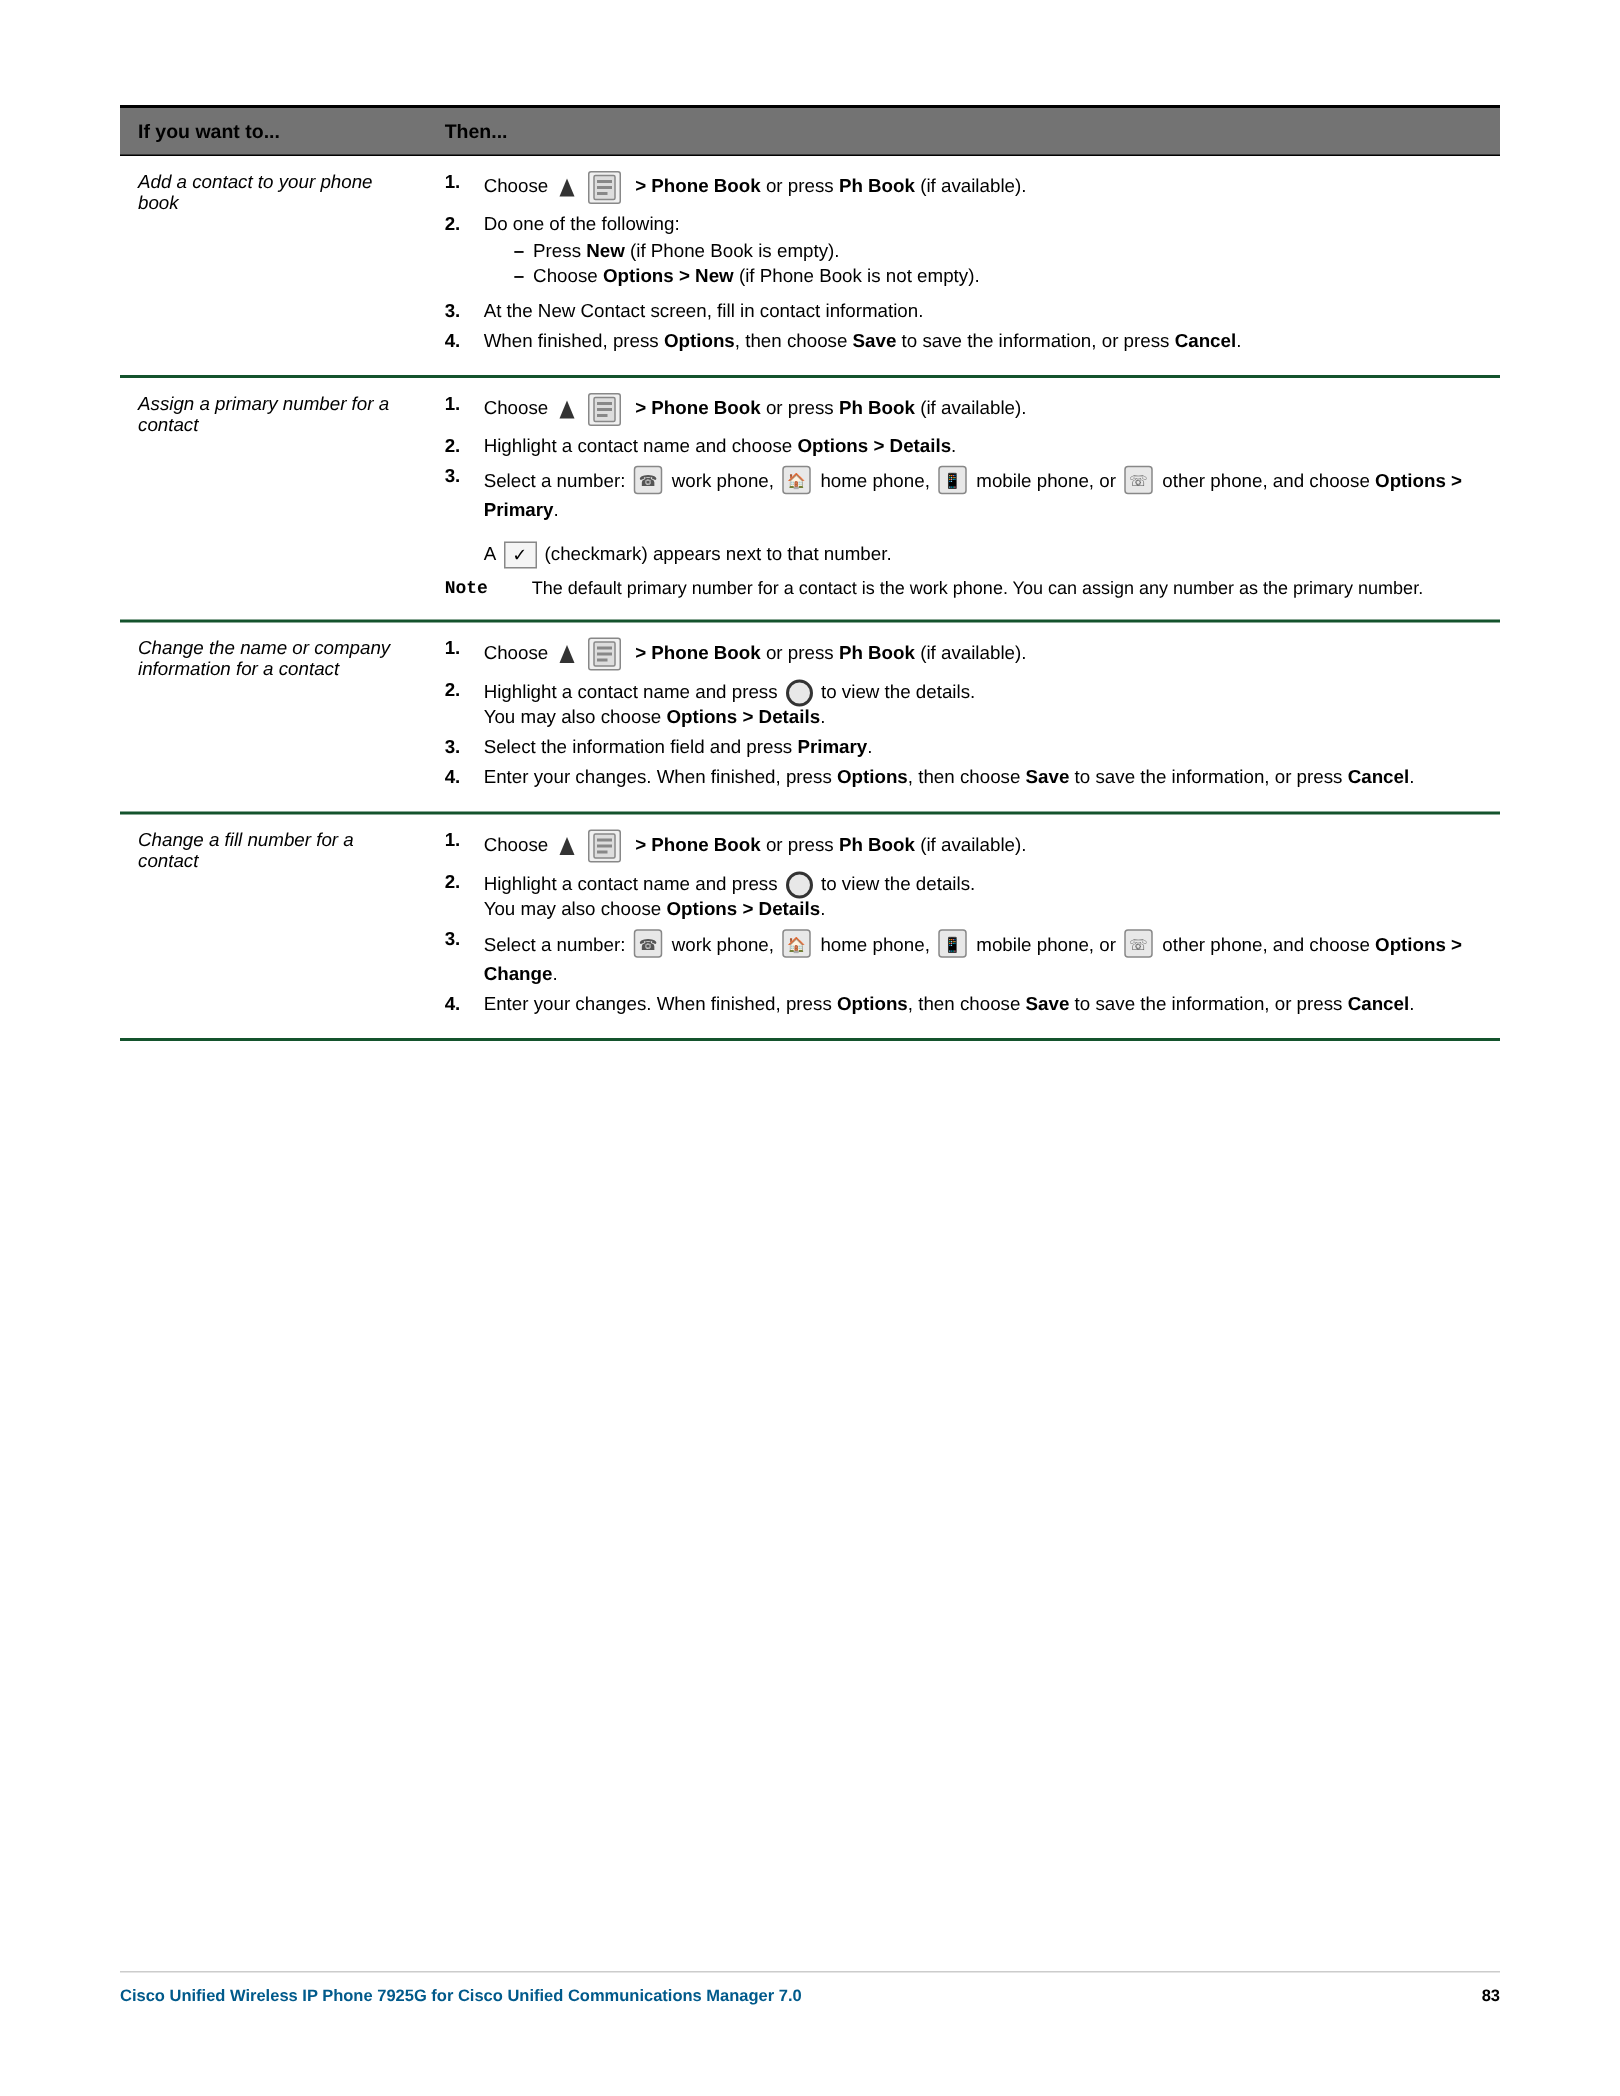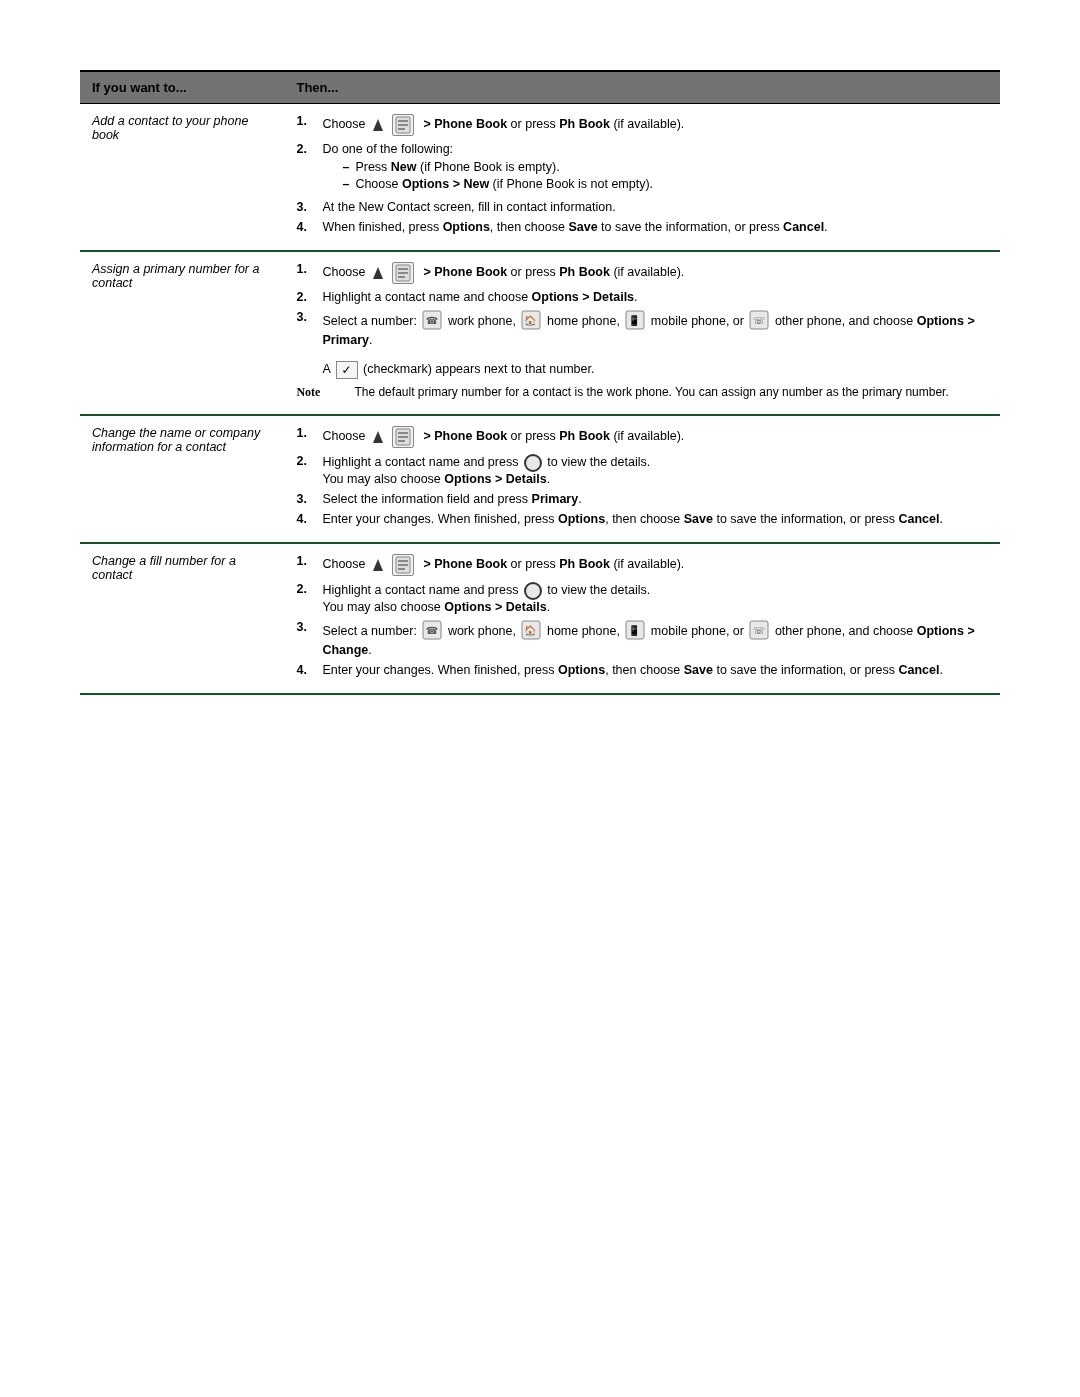--- a/index.html
+++ b/index.html
@@ -109,21 +109,21 @@
     }
 
     .note-row {
       display: flex;
       align-items: flex-start;
       margin-top: 6px;
       margin-bottom: 4px;
     }
 
     .note-label {
-      font-family: Liberation Serif, serif;
+      font-family: Liberation Mono, monospace;
       font-size: 12px;
       font-weight: bold;
       min-width: 50px;
       margin-right: 8px;
     }
 
     .note-text {
       font-family: Arial, sans-serif;
       font-size: 12px;
       flex: 1;
@@ -467,14 +467,18 @@
               <span class="step-num bold">4.</span>
               <span class="step-content">Enter your changes. When finished, press <span class="bold">Options</span>, then choose <span class="bold">Save</span> to save the information, or press <span class="bold">Cancel</span>.</span>
             </li>
           </ol>
         </td>
       </tr>
 
     </tbody>
   </table>
 
+  <div class="page-footer">
+    <span class="footer-left">Cisco Unified Wireless IP Phone 7925G for Cisco Unified Communications Manager 7.0</span>
+    <span class="footer-right">83</span>
+  </div>
 
 </div>
 
 </body></html>

